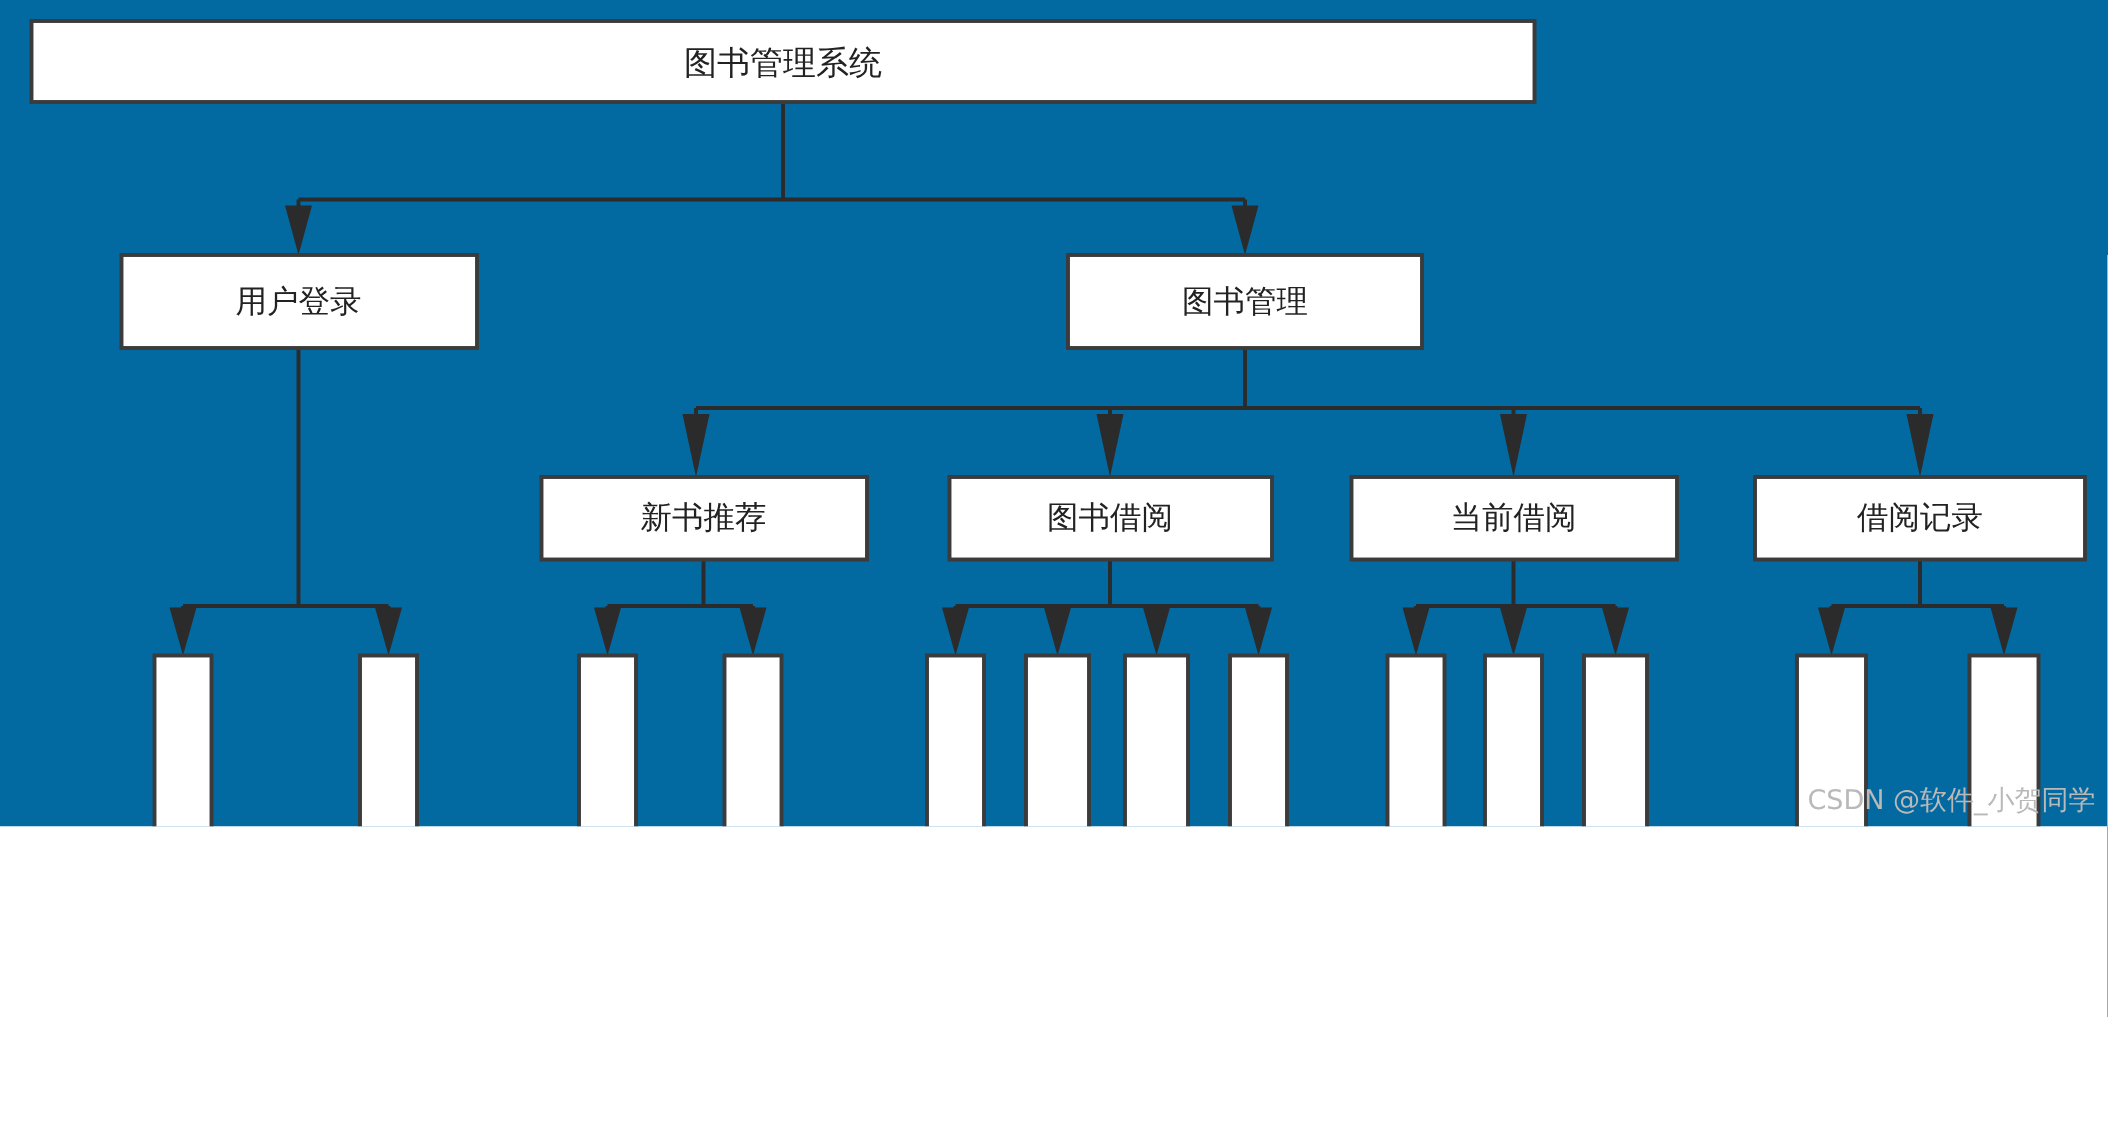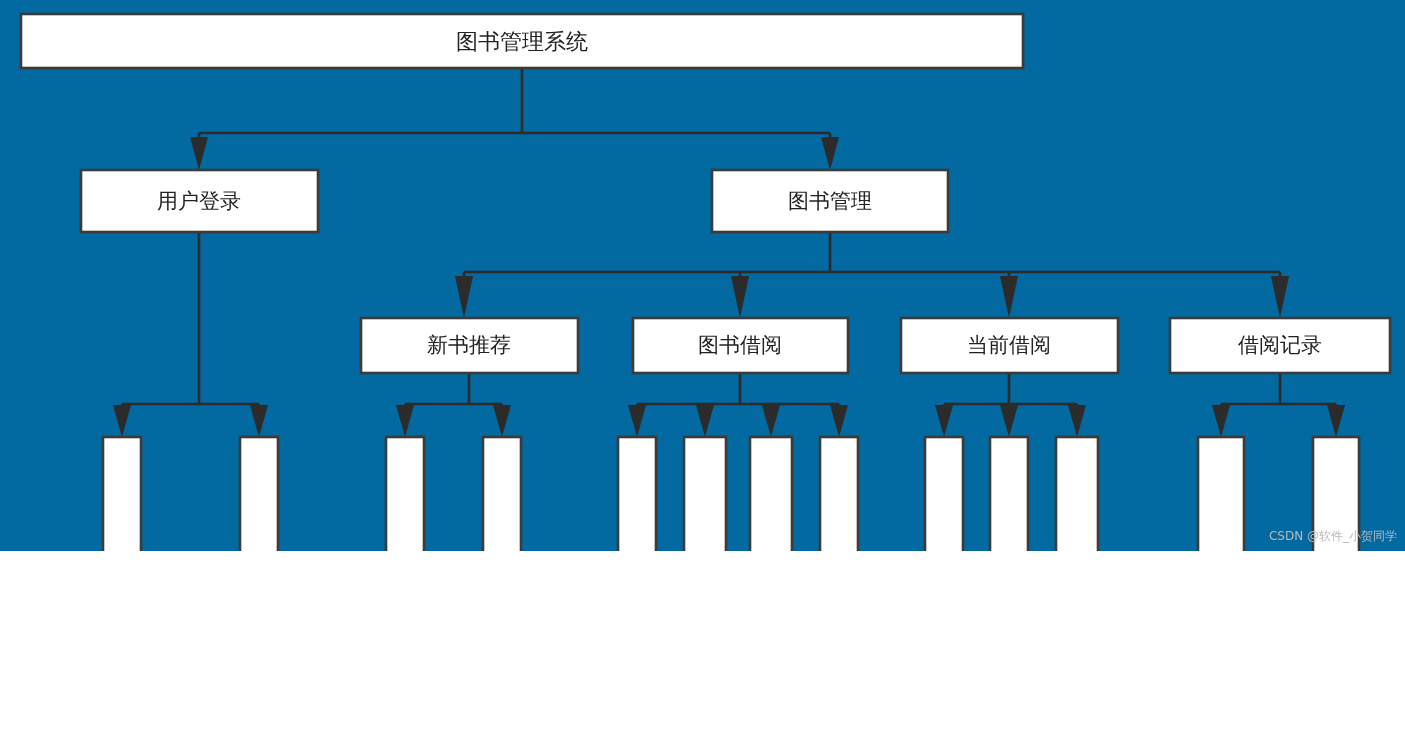--- a/index.html
+++ b/index.html
@@ -54,21 +54,21 @@
   }
   .arrow-head {
     fill: #2b2b2b;
     stroke: none;
   }
   .watermark {
     position: absolute;
     right: 8px;
     bottom: 6px;
     font-family: "DejaVu Sans", "Liberation Sans", sans-serif;
-    font-size: 12px;
+    font-size: 18px;
     color: #b9b9b9;
     white-space: nowrap;
     user-select: none;
   }
 </style>
 </head>
 <body>
 
 <div id="diagram-root">
 

